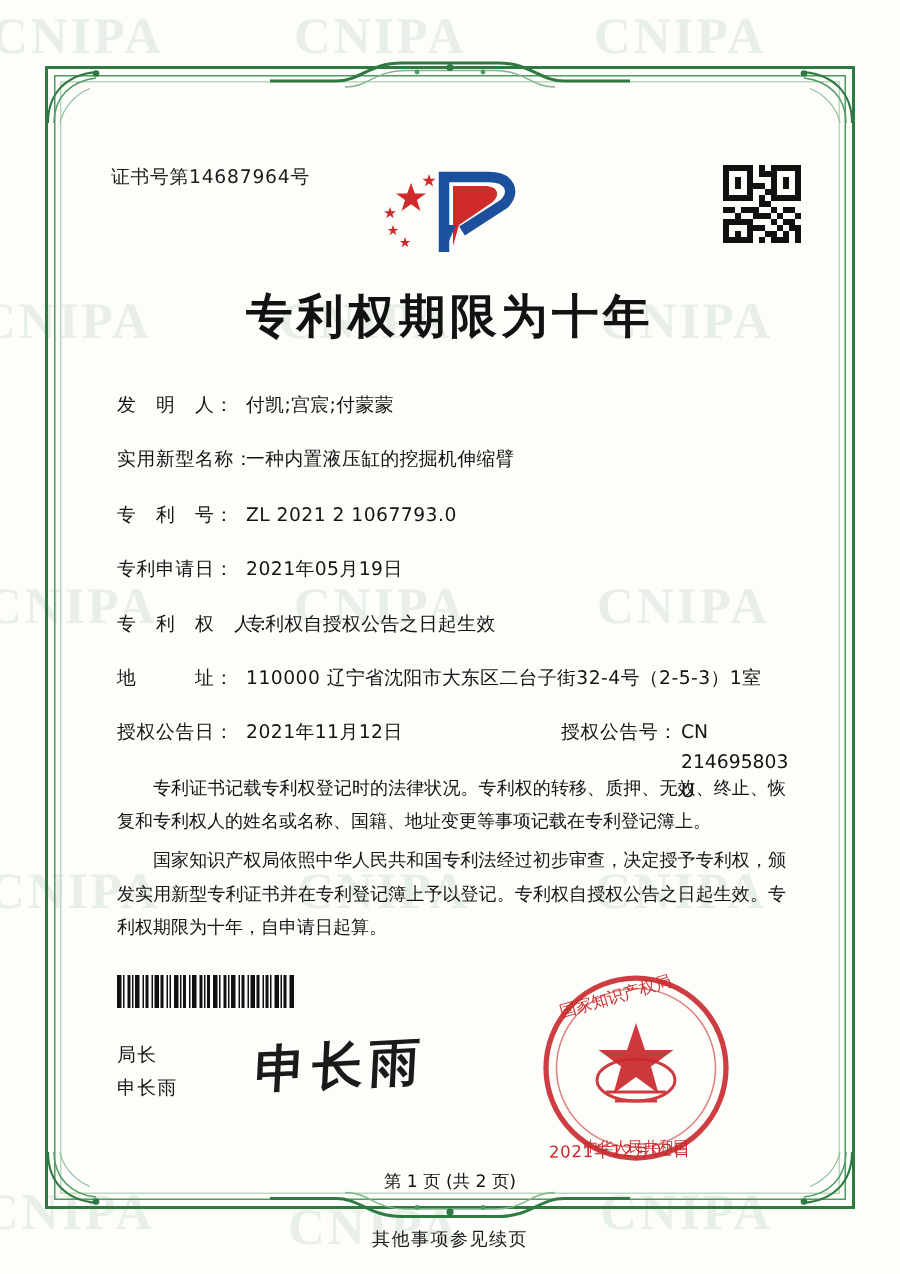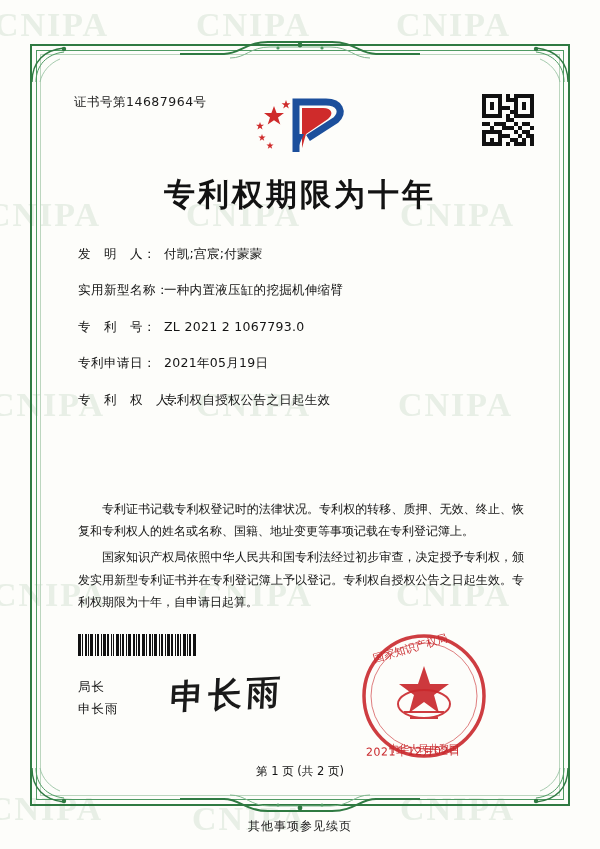--- a/index.html
+++ b/index.html
@@ -107,21 +107,21 @@
     left: 50%;
     bottom: 36px;
     transform: translateX(-50%) scaleY(-1);
     width: 240px;
     height: 30px;
   }
 
   .content {
     position: absolute;
     left: 44px;
-    top: 58px;
+    top: 74px;
     width: 512px;
     height: 734px;
   }
 
   .cert-no {
     position: absolute;
     left: 30px;
     top: 36px;
     font-size: 12.5px;
     color: #1b1b1b;
@@ -584,20 +584,30 @@
         <div class="field-value">ZL 2021 2 1067793.0</div>
       </div>
       <div class="field-row">
         <div class="field-label">专利申请日：</div>
         <div class="field-value">2021年05月19日</div>
       </div>
       <div class="field-row">
         <div class="field-label">专　利　权　人：</div>
         <div class="field-value">专利权自授权公告之日起生效</div>
       </div>
+      <div class="field-row">
+        <div class="field-label">地　　　址：</div>
+        <div class="field-value">110000 辽宁省沈阳市大东区二台子街32-4号（2-5-3）1室</div>
+      </div>
+      <div class="field-row two-col">
+        <div class="field-label">授权公告日：</div>
+        <div class="field-value">2021年11月12日</div>
+        <div class="field-label2">授权公告号：</div>
+        <div class="field-value2">CN 214695803 U</div>
+      </div>
     </div>
 
     <div class="paragraphs">
       <p>专利证书记载专利权登记时的法律状况。专利权的转移、质押、无效、终止、恢复和专利权人的姓名或名称、国籍、地址变更等事项记载在专利登记簿上。</p>
       <p>国家知识产权局依照中华人民共和国专利法经过初步审查，决定授予专利权，颁发实用新型专利证书并在专利登记簿上予以登记。专利权自授权公告之日起生效。专利权期限为十年，自申请日起算。</p>
     </div>
 
     <div class="barcode">
       <i style="width:3px"></i>
         <i style="width:1px;background:transparent"></i>

